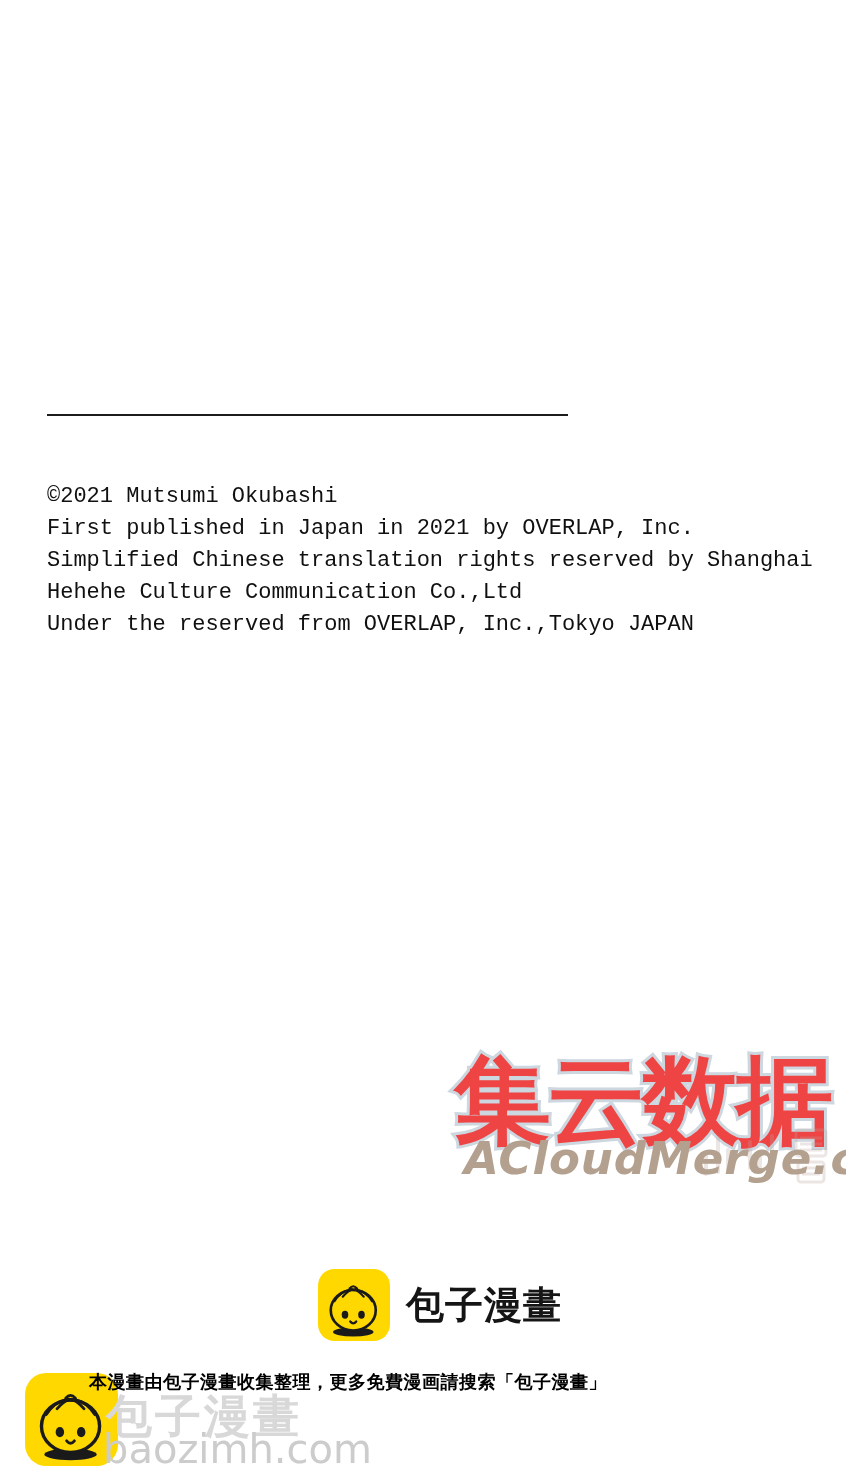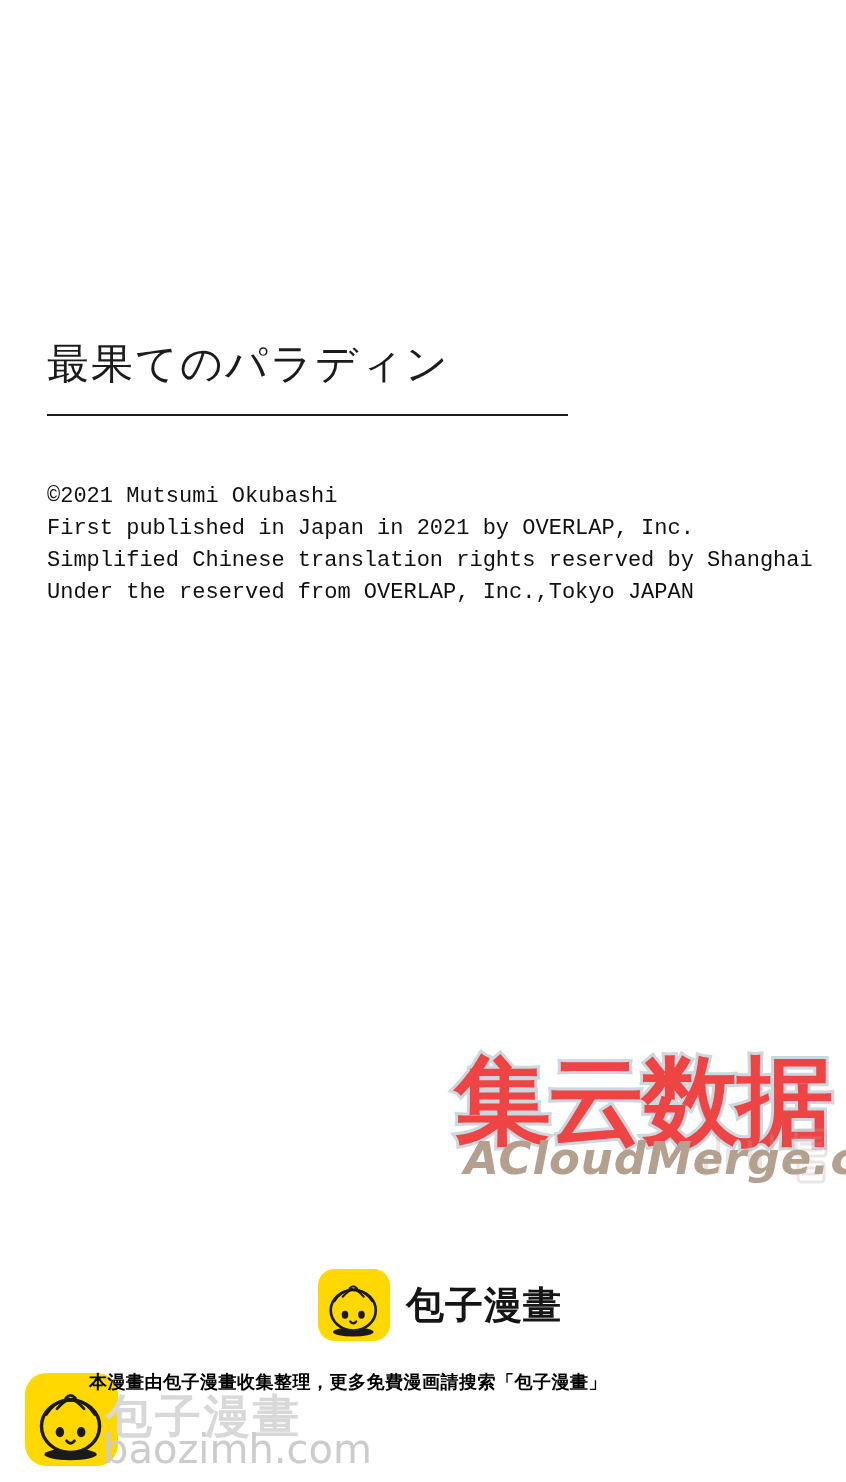--- a/index.html
+++ b/index.html
@@ -79,27 +79,27 @@
     font-family:"DejaVu Sans","Liberation Sans",sans-serif;
     font-size:18px; font-weight:700; color:#000000; letter-spacing:0.5px;
     white-space:nowrap;
   }
 </style>
 </head>
 <body>
 
 <div class="page">
 
-  <div class="title">最果てのパラディン</div>
   <div class="title-rule"></div>
 
   <div class="copyright">
     <div>©2021 Mutsumi Okubashi</div>
     <div>First published in Japan in 2021 by OVERLAP, Inc.</div>
     <div>Simplified Chinese translation rights reserved by Shanghai</div>
+    <div>Hehehe Culture Communication Co.,Ltd</div>
     <div>Under the reserved from OVERLAP, Inc.,Tokyo JAPAN</div>
   </div>
 
   <div class="wm-cn">集云数据</div>
   <svg class="faint-marks" width="140" height="70" viewBox="0 0 140 70">
     <g stroke="#bba49c" stroke-width="4" stroke-linecap="round" fill="none">
       <path d="M8,38 L8,58"></path>
         <path d="M20,22 L20,56"></path>
         <path d="M30,34 L30,54"></path>
       <path d="M52,26 L52,52"></path>

